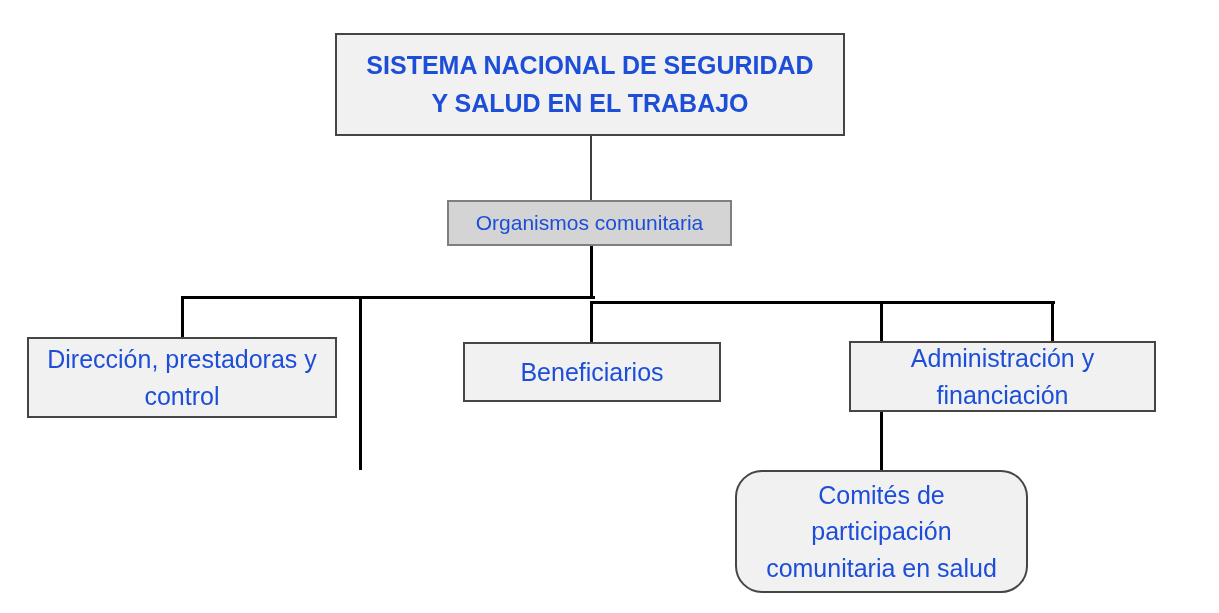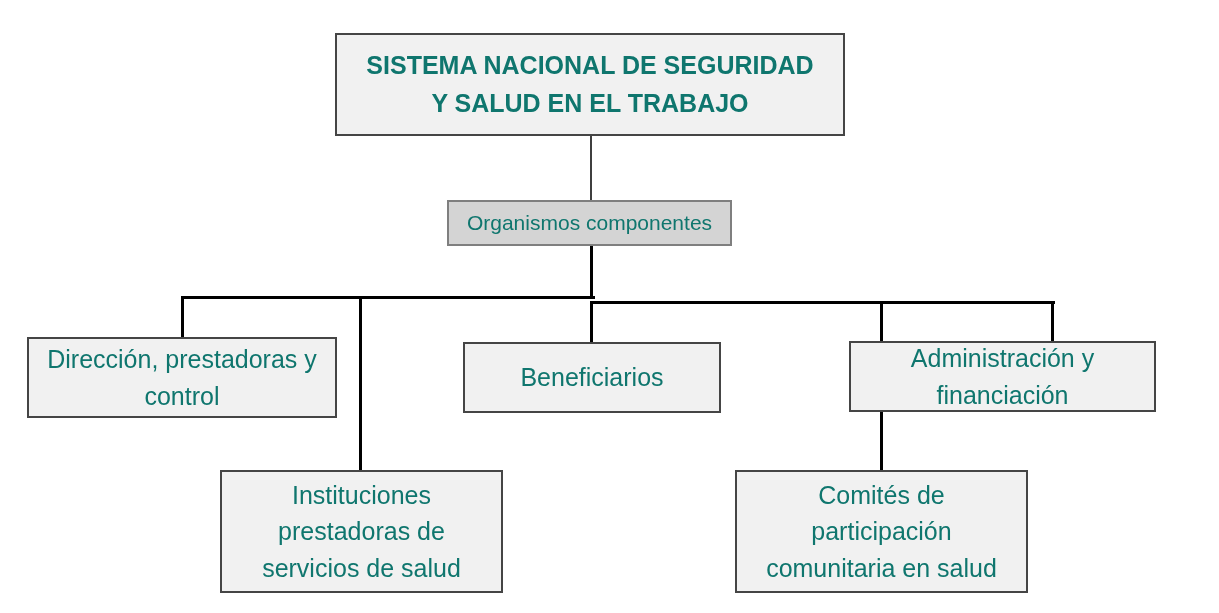--- a/index.html
+++ b/index.html
@@ -6,21 +6,21 @@
     margin: 0;
     padding: 0;
     background: #ffffff;
   }
   #canvas {
     position: relative;
     width: 1219px;
     height: 613px;
     background: #ffffff;
     font-family: "Liberation Sans", "DejaVu Sans", sans-serif;
-    color: #0f766e;
+    color: #1d4ed8;
     overflow: hidden;
   }
   .node {
     position: absolute;
     box-sizing: border-box;
     display: flex;
     align-items: center;
     justify-content: center;
     text-align: center;
     background: #f1f1f1;
@@ -38,22 +38,22 @@
   .node.title .label { line-height: 1.5; }
   .node.mid {
     left: 447px; top: 200px; width: 285px; height: 46px;
     background: #d4d4d4;
     border: 2px solid #7f7f7f;
     font-size: 21px;
   }
   .node.child { font-size: 25px; }
   .node.direccion      { left: 27px;  top: 337px; width: 310px; height: 81px; }
   .node.instituciones  { left: 220px; top: 470px; width: 283px; height: 123px; }
-  .node.beneficiarios  { left: 463px; top: 342px; width: 258px; height: 71px; }
-  .node.comites        { left: 735px; top: 470px; width: 293px; height: 123px; }
+  .node.beneficiarios  { left: 463px; top: 342px; width: 258px; height: 60px; }
+  .node.comites        { left: 735px; top: 470px; width: 293px; height: 123px; border-radius: 27px; }
   .node.administracion { left: 849px; top: 341px; width: 307px; height: 71px; }
 
   .line {
     position: absolute;
     background: #000000;
   }
   .line.v1        { left: 590px;  top: 136px; width: 2px;  height: 64px; background: #3f3f3f; }
   .line.v2        { left: 590px;  top: 246px; width: 3px;  height: 53px; }
   .line.h-left    { left: 181px;  top: 296px; width: 414px; height: 3px; }
   .line.h-right   { left: 592px;  top: 301px; width: 463px; height: 3px; }
@@ -77,33 +77,28 @@
   <div class="line d-beneficiarios"></div>
   <div class="line d-comites"></div>
   <div class="line d-administracion"></div>
 
   <div class="node title">
     <span class="label">SISTEMA NACIONAL DE SEGURIDAD
 Y SALUD EN EL TRABAJO</span>
   </div>
 
   <div class="node mid">
-    <span class="label">Organismos componentes</span>
+    <span class="label">Organismos comunitaria</span>
   </div>
 
   <div class="node child direccion">
     <span class="label">Dirección, prestadoras y
 control</span>
   </div>
 
-  <div class="node child instituciones">
-    <span class="label">Instituciones
-prestadoras de
-servicios de salud</span>
-  </div>
 
   <div class="node child beneficiarios">
     <span class="label">Beneficiarios</span>
   </div>
 
   <div class="node child comites">
     <span class="label">Comités de
 participación
 comunitaria en salud</span>
   </div>

